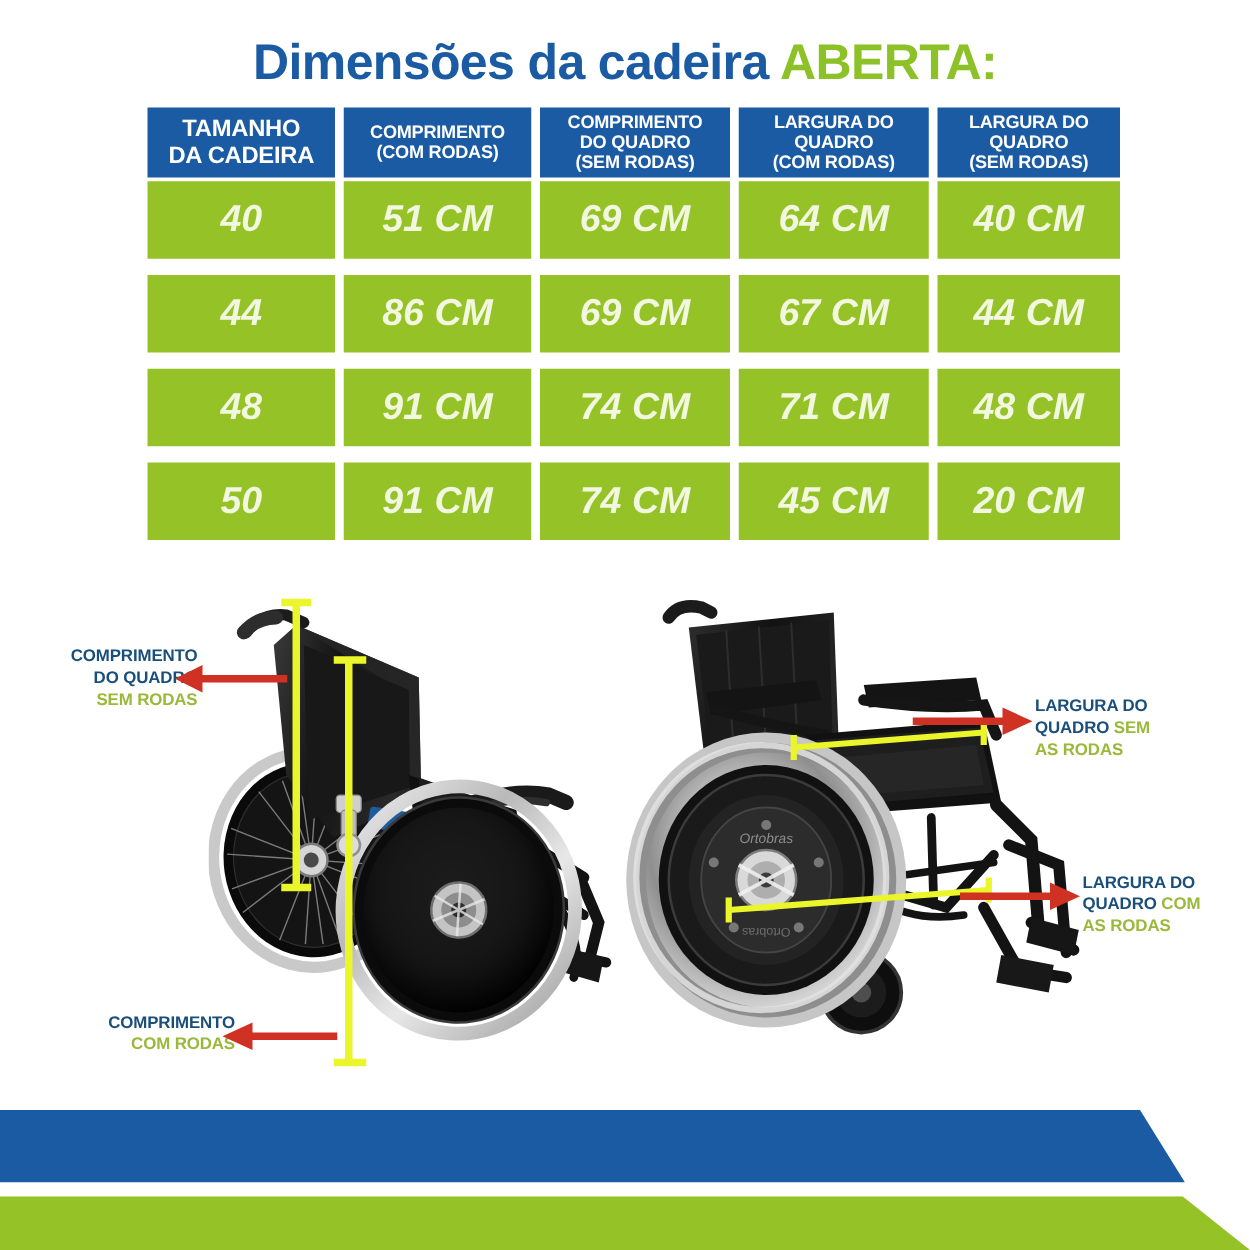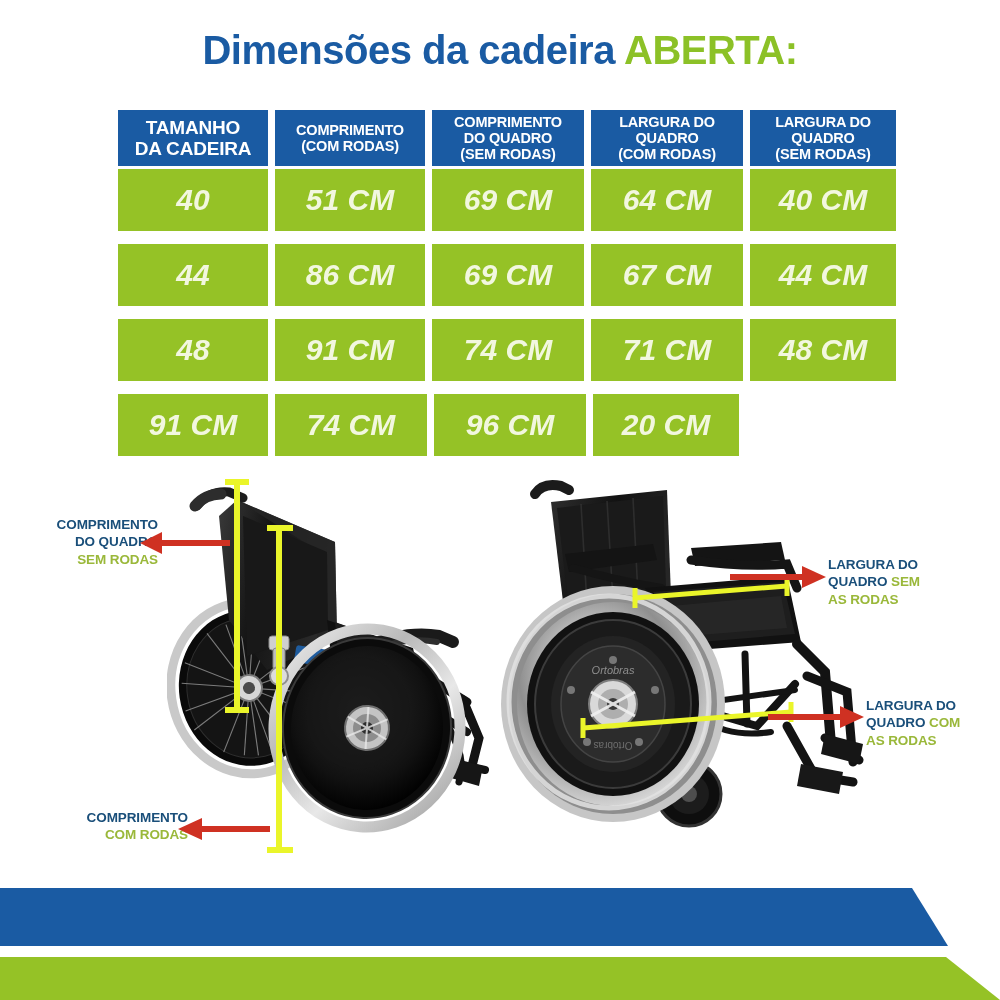--- a/index.html
+++ b/index.html
@@ -18,21 +18,21 @@
     position:absolute;left:0;top:28px;width:1000px;
     text-align:center;
     font-size:40px;font-weight:bold;letter-spacing:-0.5px;
     white-space:nowrap;
   }
   .title .t-blue{color:#1a5ba3;}
   .title .t-green{color:#8cc127;}
 
   
   .table{
-    position:absolute;left:118px;top:110px;
+    position:absolute;left:118px;top:86px;
     width:764px;
   }
   .trow{display:flex;}
   .thead .tcell{
     background:#1a5ba3;
     color:#ffffff;
     font-weight:bold;
     line-height:1.12;
     text-align:center;
     display:flex;align-items:center;justify-content:center;
@@ -161,23 +161,24 @@
         <div class="tcell w4">44 CM</div>
       </div>
       <div class="trow">
         <div class="tcell w0">48</div>
         <div class="tcell w1">91 CM</div>
         <div class="tcell w2">74 CM</div>
         <div class="tcell w3">71 CM</div>
         <div class="tcell w4">48 CM</div>
       </div>
       <div class="trow">
+        <div class="tcell w0">50</div>
         <div class="tcell w1">91 CM</div>
         <div class="tcell w2">74 CM</div>
-        <div class="tcell w3">96 CM</div>
+        <div class="tcell w3">45 CM</div>
         <div class="tcell w4">20 CM</div>
       </div>
     </div>
   </div>
 
   <div class="illus">
 
     <div class="wc wc-left">
       <svg viewBox="0 0 345 385" width="345" height="385" aria-hidden="true">
         <defs>

